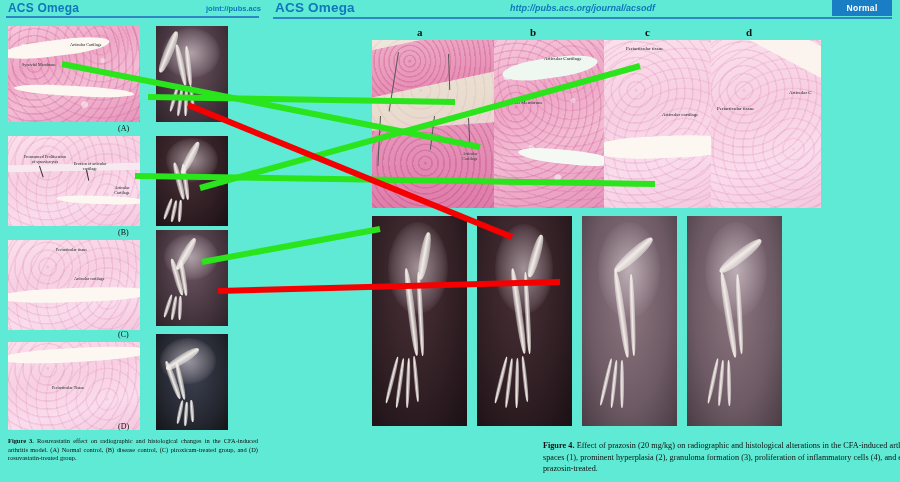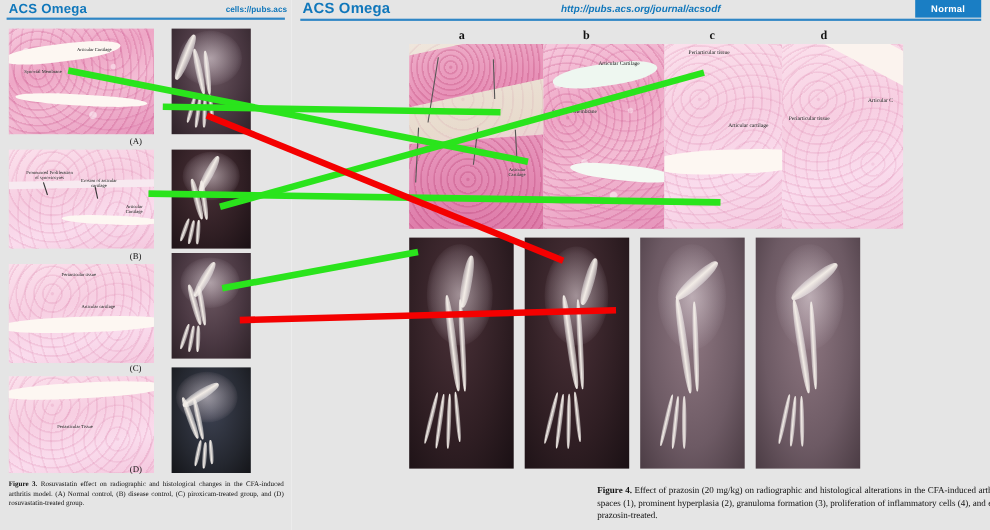--- a/index.html
+++ b/index.html
@@ -3,21 +3,21 @@
 <meta charset="utf-8">
 <style>
   html,body{margin:0;padding:0;}
   body{
     width:900px;height:482px;overflow:hidden;position:relative;
     background:#ffffff;
     font-family:"Liberation Serif", serif;
   }
 
   
-  .page{position:absolute;top:0;height:482px;background:#e5e5e5;}
+  .page{position:absolute;top:0;height:482px;background:#5eead4;}
   #page-left{left:0;width:265px;}
   #page-right{left:265px;width:635px;}
 
   
   .runhead{position:absolute;left:0;right:0;top:0;height:20px;}
   .runhead .journal{
     position:absolute;left:8px;top:1px;
     font-family:"Liberation Sans", sans-serif;
     font-weight:bold;font-size:12px;color:#1077bb;letter-spacing:.2px;
   }
@@ -118,21 +118,21 @@
   
   #connectors{position:absolute;left:0;top:0;width:900px;height:482px;pointer-events:none;}
 </style>
 </head>
 <body>
 
 <div class="page" id="page-left">
 
   <div class="runhead">
     <div class="journal">ACS Omega</div>
-    <div class="url">cells://pubs.acs</div>
+    <div class="url">joint://pubs.acs</div>
     <div class="rule"></div>
   </div>
 
   <div class="panel histo" style="left:8px;top:26px;width:132px;height:96px;">
     <div class="band" style="left:-6px;top:14px;width:108px;height:16px;transform:rotate(-7deg);"></div>
     <div class="band" style="left:6px;top:60px;width:120px;height:10px;transform:rotate(3deg);"></div>
     <div class="plabel" style="left:62px;top:17px;">Articular Cartilage</div>
     <div class="plabel" style="left:14px;top:37px;">Synovial Membrane</div>
   </div>
   <div class="subcap" style="left:118px;top:124px;">(A)</div>

